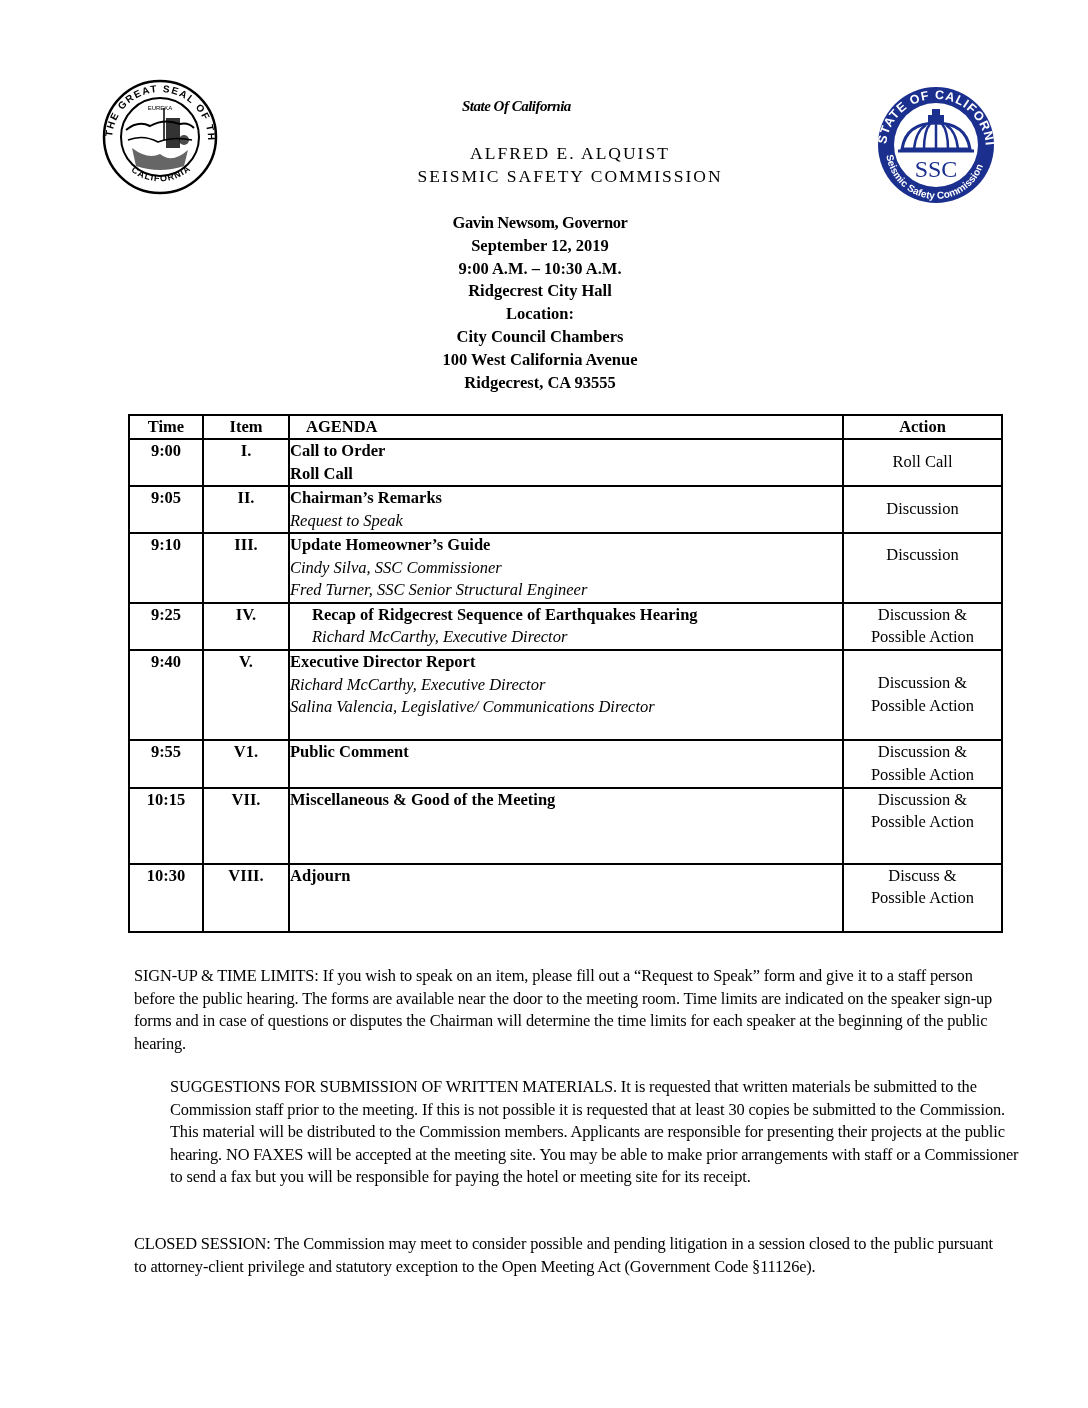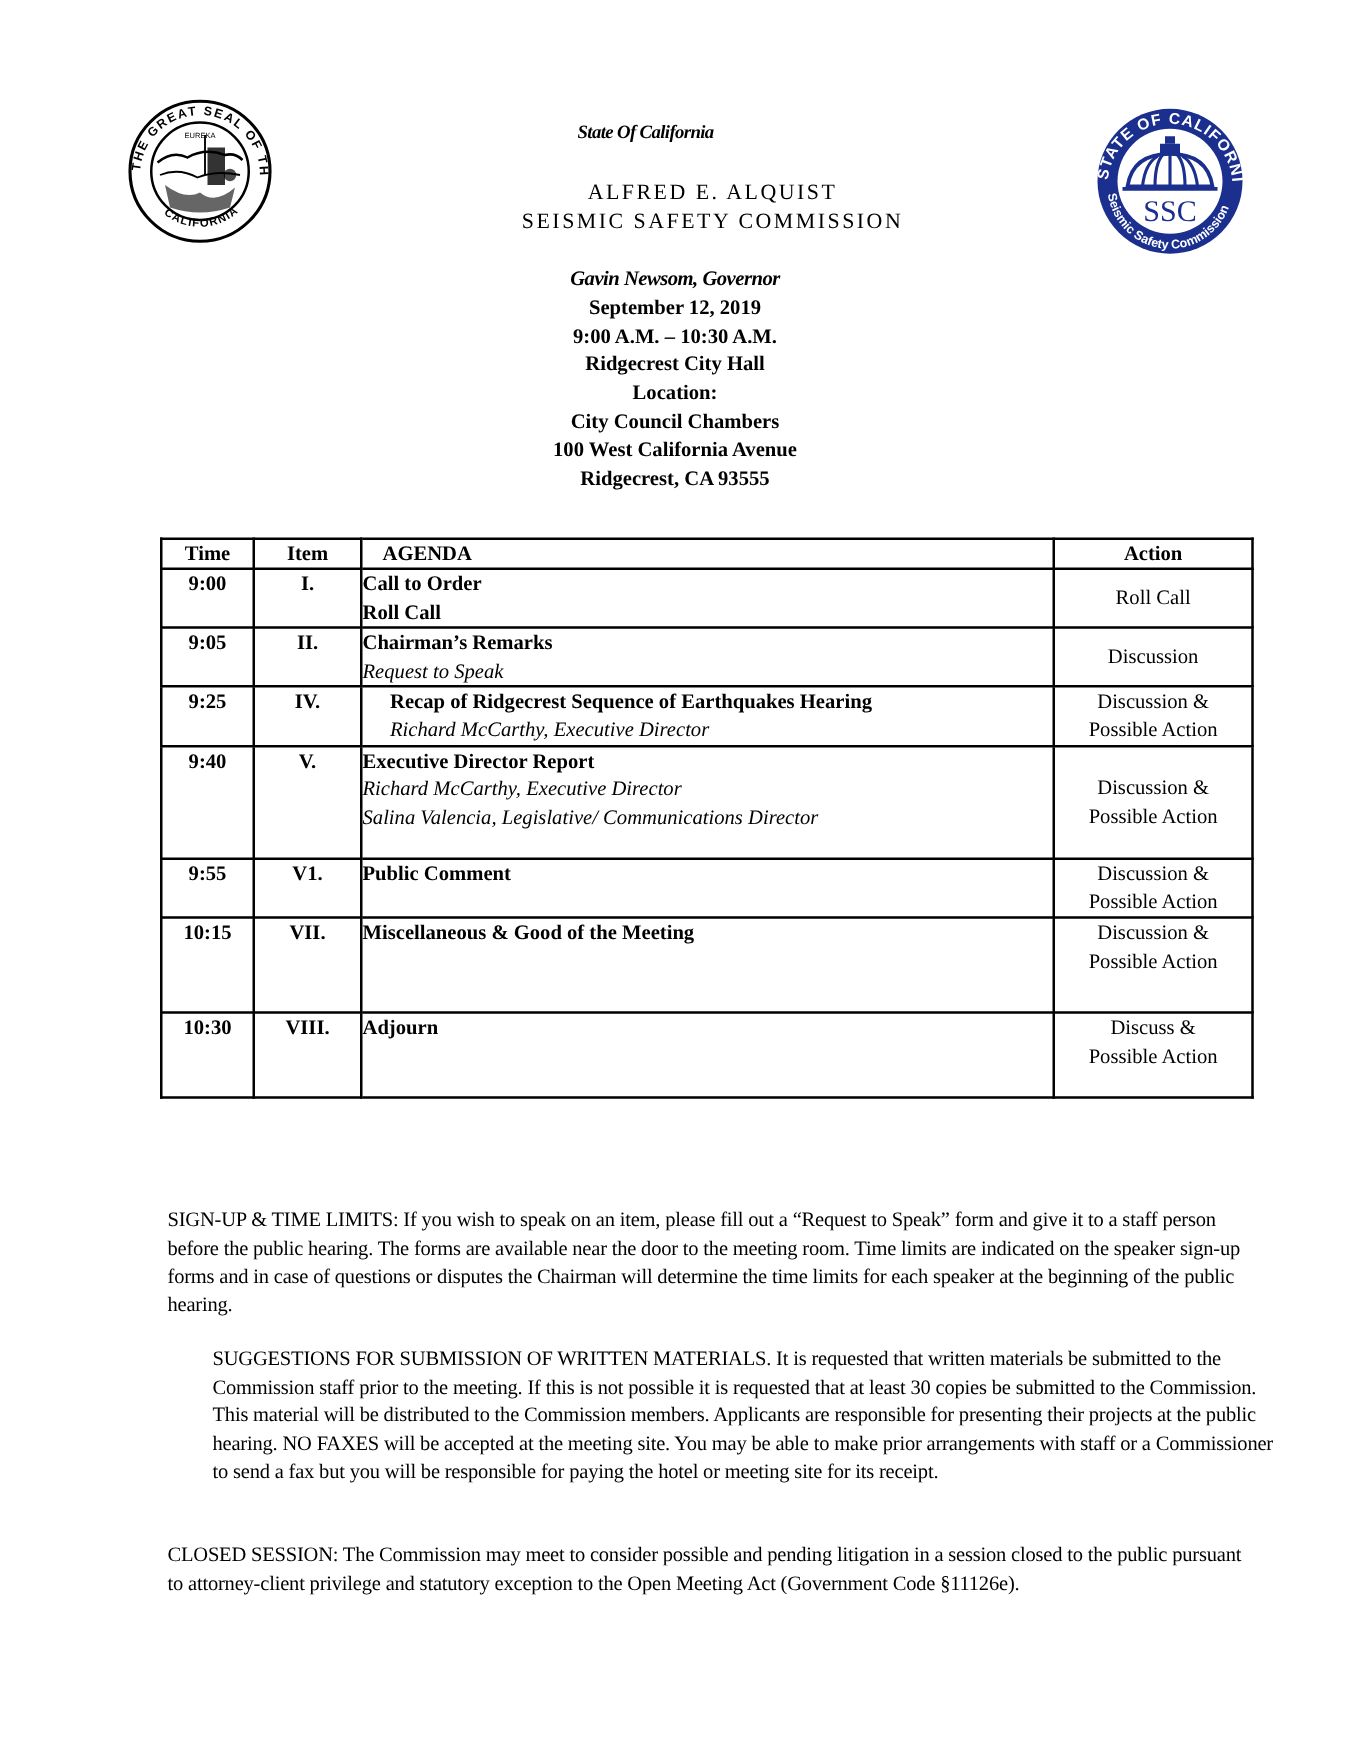--- a/index.html
+++ b/index.html
@@ -8,23 +8,23 @@
 
   .seal-left { position: absolute; left: 88px; top: 78px; width: 144px; height: 118px; }
   .seal-right { position: absolute; left: 866px; top: 79px; width: 140px; height: 126px; }
 
   .hdr { position: absolute; left: 0; width: 1088px; text-align: center; }
   .state { top: 98px; left: 462px; width: auto; text-align: left; font-weight: bold; font-style: italic; font-size: 15px; letter-spacing: -0.5px; }
   .org1 { top: 143px; left: 340px; width: 460px; font-size: 17.5px; letter-spacing: 2px; }
   .org2 { top: 166px; left: 340px; width: 460px; font-size: 17.5px; letter-spacing: 2px; }
 
   .info { position: absolute; left: 380px; width: 320px; top: 212px; text-align: center; font-weight: bold; font-size: 16.5px; line-height: 22.8px; }
-  .info .gov { font-style: italic; letter-spacing: -0.4px; }
-
-  table.agenda { position: absolute; left: 128px; top: 430px; width: 875px;
+  .info .gov { letter-spacing: -0.4px; }
+
+  table.agenda { position: absolute; left: 128px; top: 414px; width: 875px;
          border-collapse: collapse; font-size: 16.5px; }
   table.agenda td, table.agenda th { border: 2px solid #000; vertical-align: top; padding: 0; }
   table.agenda th { font-weight: bold; height: 22px; line-height: 22px; }
   .c-time { width: 72px; text-align: center; font-weight: bold; }
   .c-item { width: 84px; text-align: center; font-weight: bold; }
   .c-agenda { width: 530px; text-align: left; }
   .c-action { text-align: center; vertical-align: middle !important; }
   th.c-agenda { padding-left: 16px !important; }
   .cellpad { padding-top: 2px; line-height: 22.5px; }
   .agenda-cell { padding-left: 15px; line-height: 22.5px; padding-top: 2px; }
@@ -118,20 +118,32 @@
       <td class="c-time cellpad">9:05</td>
       <td class="c-item cellpad">II.</td>
       <td class="c-agenda agenda-cell">
         <span class="agenda-title">Chairman’s Remarks</span>
         <span class="agenda-sub">Request to Speak</span>
       </td>
       <td class="c-action act-cell">
         <span class="act-line">Discussion</span>
       </td>
     </tr>
+    <tr style="height:68px">
+      <td class="c-time cellpad">9:10</td>
+      <td class="c-item cellpad">III.</td>
+      <td class="c-agenda agenda-cell">
+        <span class="agenda-title">Update Homeowner’s Guide</span>
+        <span class="agenda-sub">Cindy Silva, SSC Commissioner</span>
+        <span class="agenda-sub">Fred Turner, SSC Senior Structural Engineer</span>
+      </td>
+      <td class="c-action act-cell" style="vertical-align:top !important;padding-top:10px">
+        <span class="act-line">Discussion</span>
+      </td>
+    </tr>
     <tr style="height:46px">
       <td class="c-time cellpad">9:25</td>
       <td class="c-item cellpad">IV.</td>
       <td class="c-agenda agenda-cell flush">
         <span class="agenda-title">Recap of Ridgecrest Sequence of Earthquakes Hearing</span>
         <span class="agenda-sub">Richard McCarthy, Executive Director</span>
       </td>
       <td class="c-action act-cell">
         <span class="act-line">Discussion &amp;</span>
         <span class="act-line">Possible Action</span>

